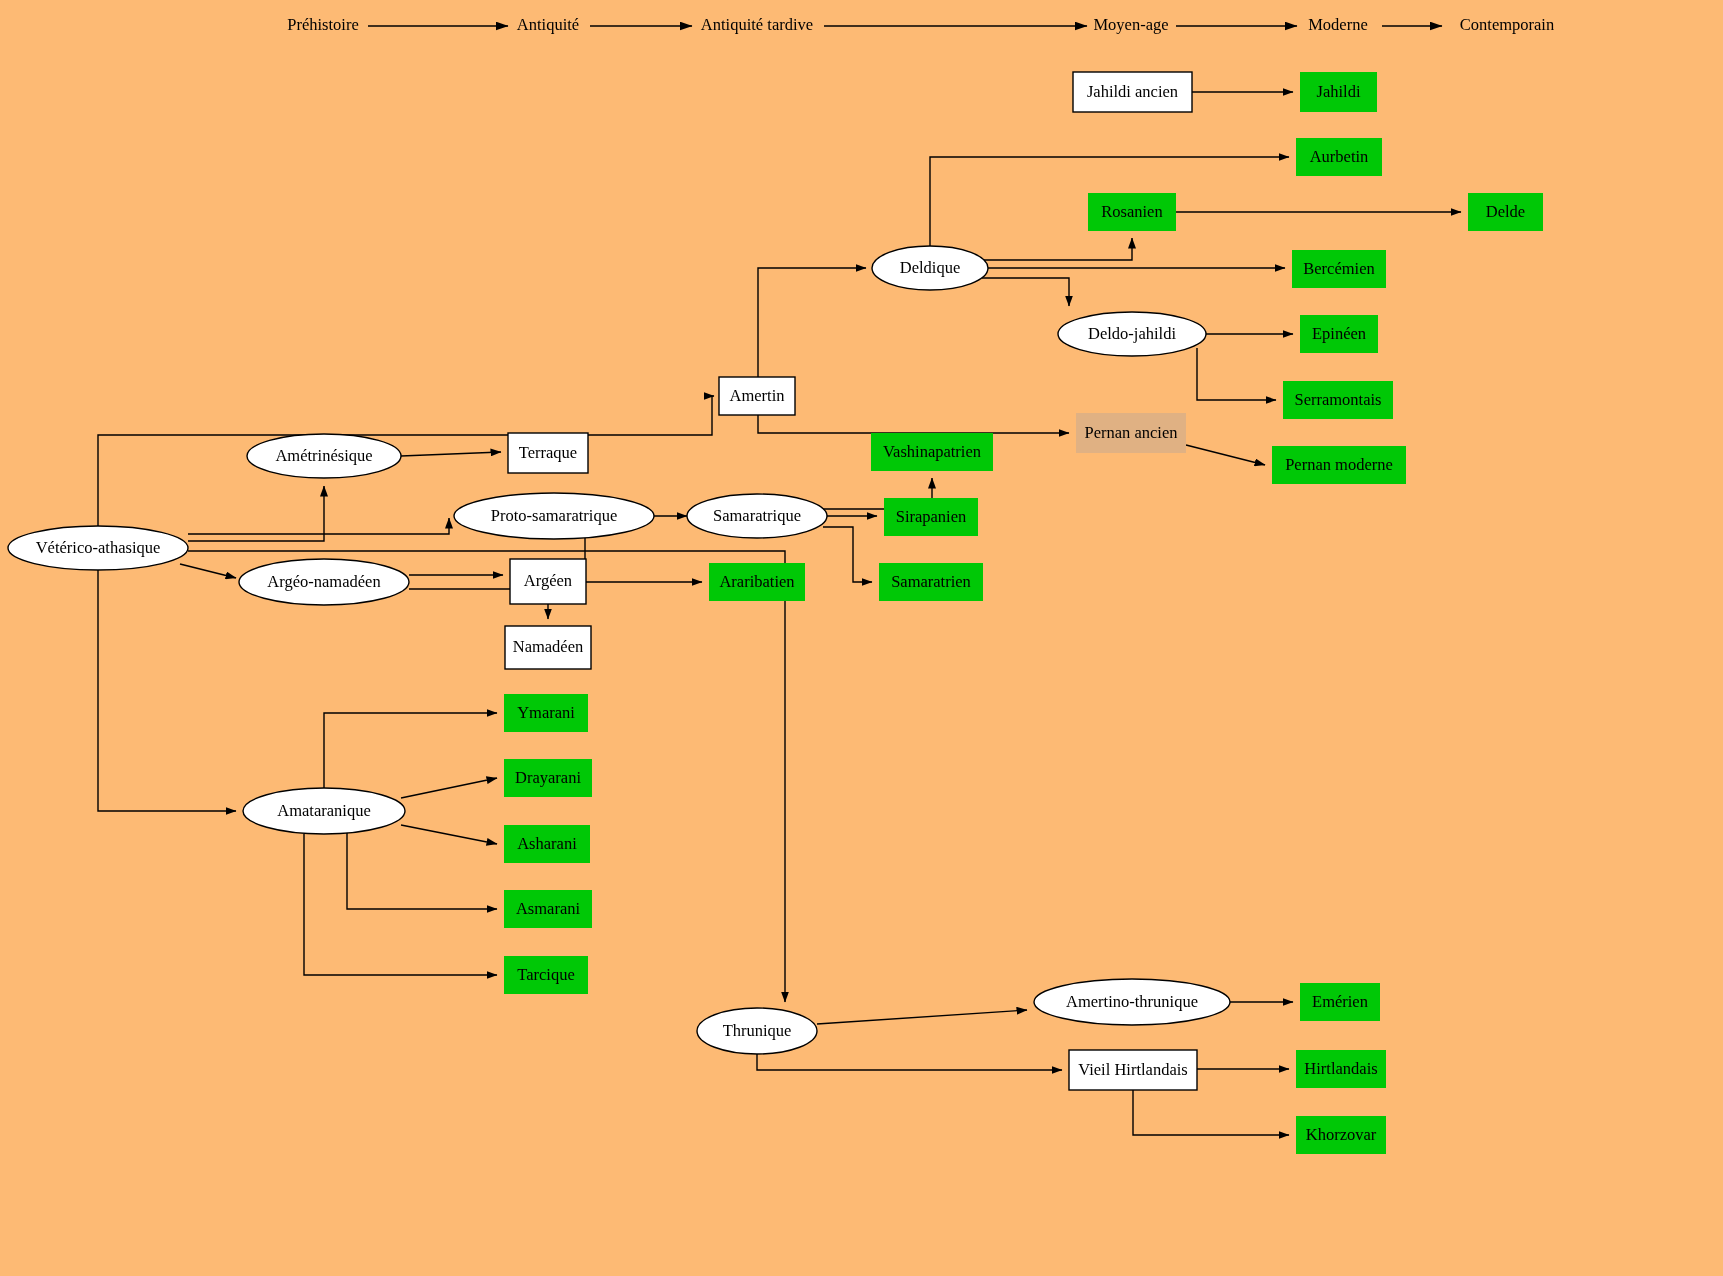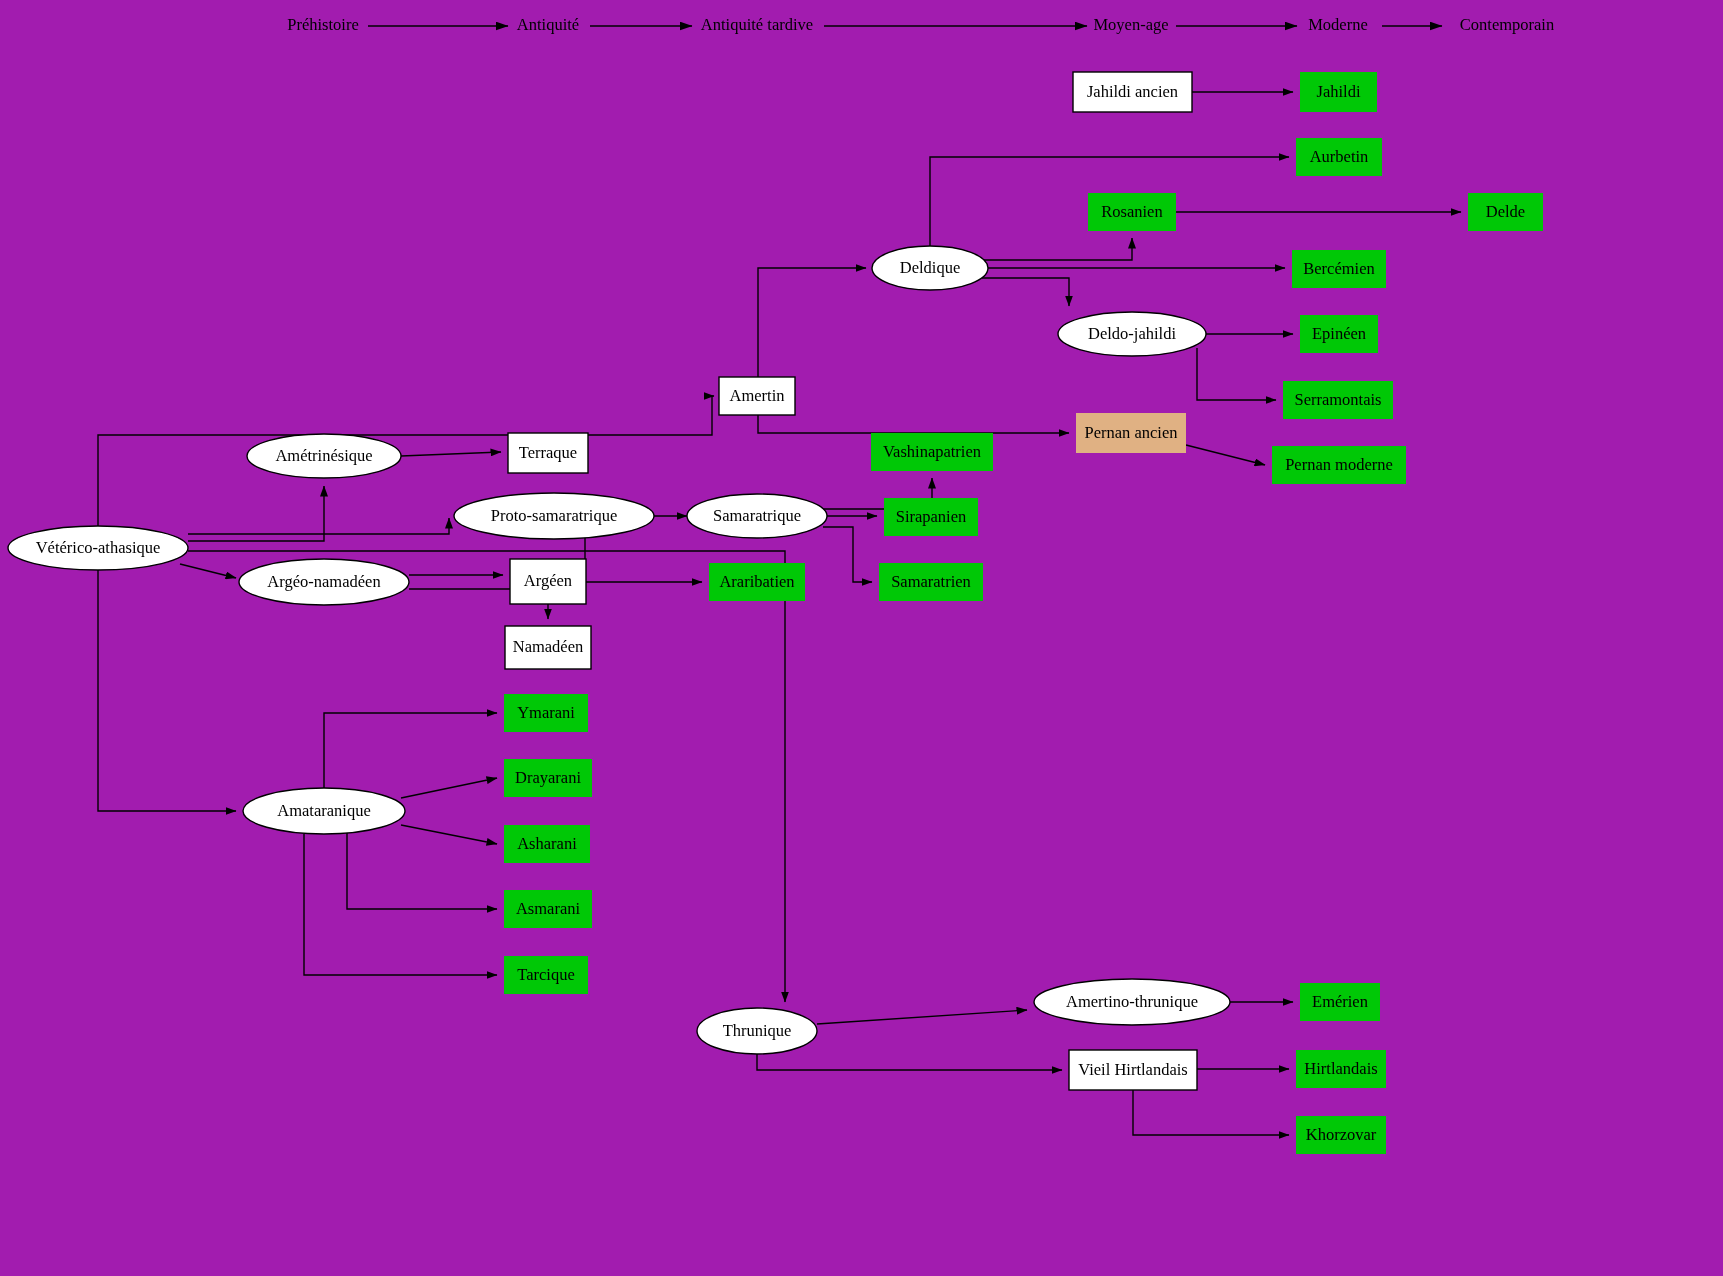--- a/index.html
+++ b/index.html
@@ -5,21 +5,21 @@
 <style>
   html, body {
     margin: 0;
     padding: 0;
     background: #ffffff;
   }
   #stage {
     position: relative;
     width: 1723px;
     height: 1276px;
-    background: #a21caf;
+    background: #fdba74;
     font-family: "Liberation Serif", "DejaVu Serif", serif;
     overflow: hidden;
   }
   svg#diagram {
     position: absolute;
     left: 0;
     top: 0;
     width: 1723px;
     height: 1276px;
   }

